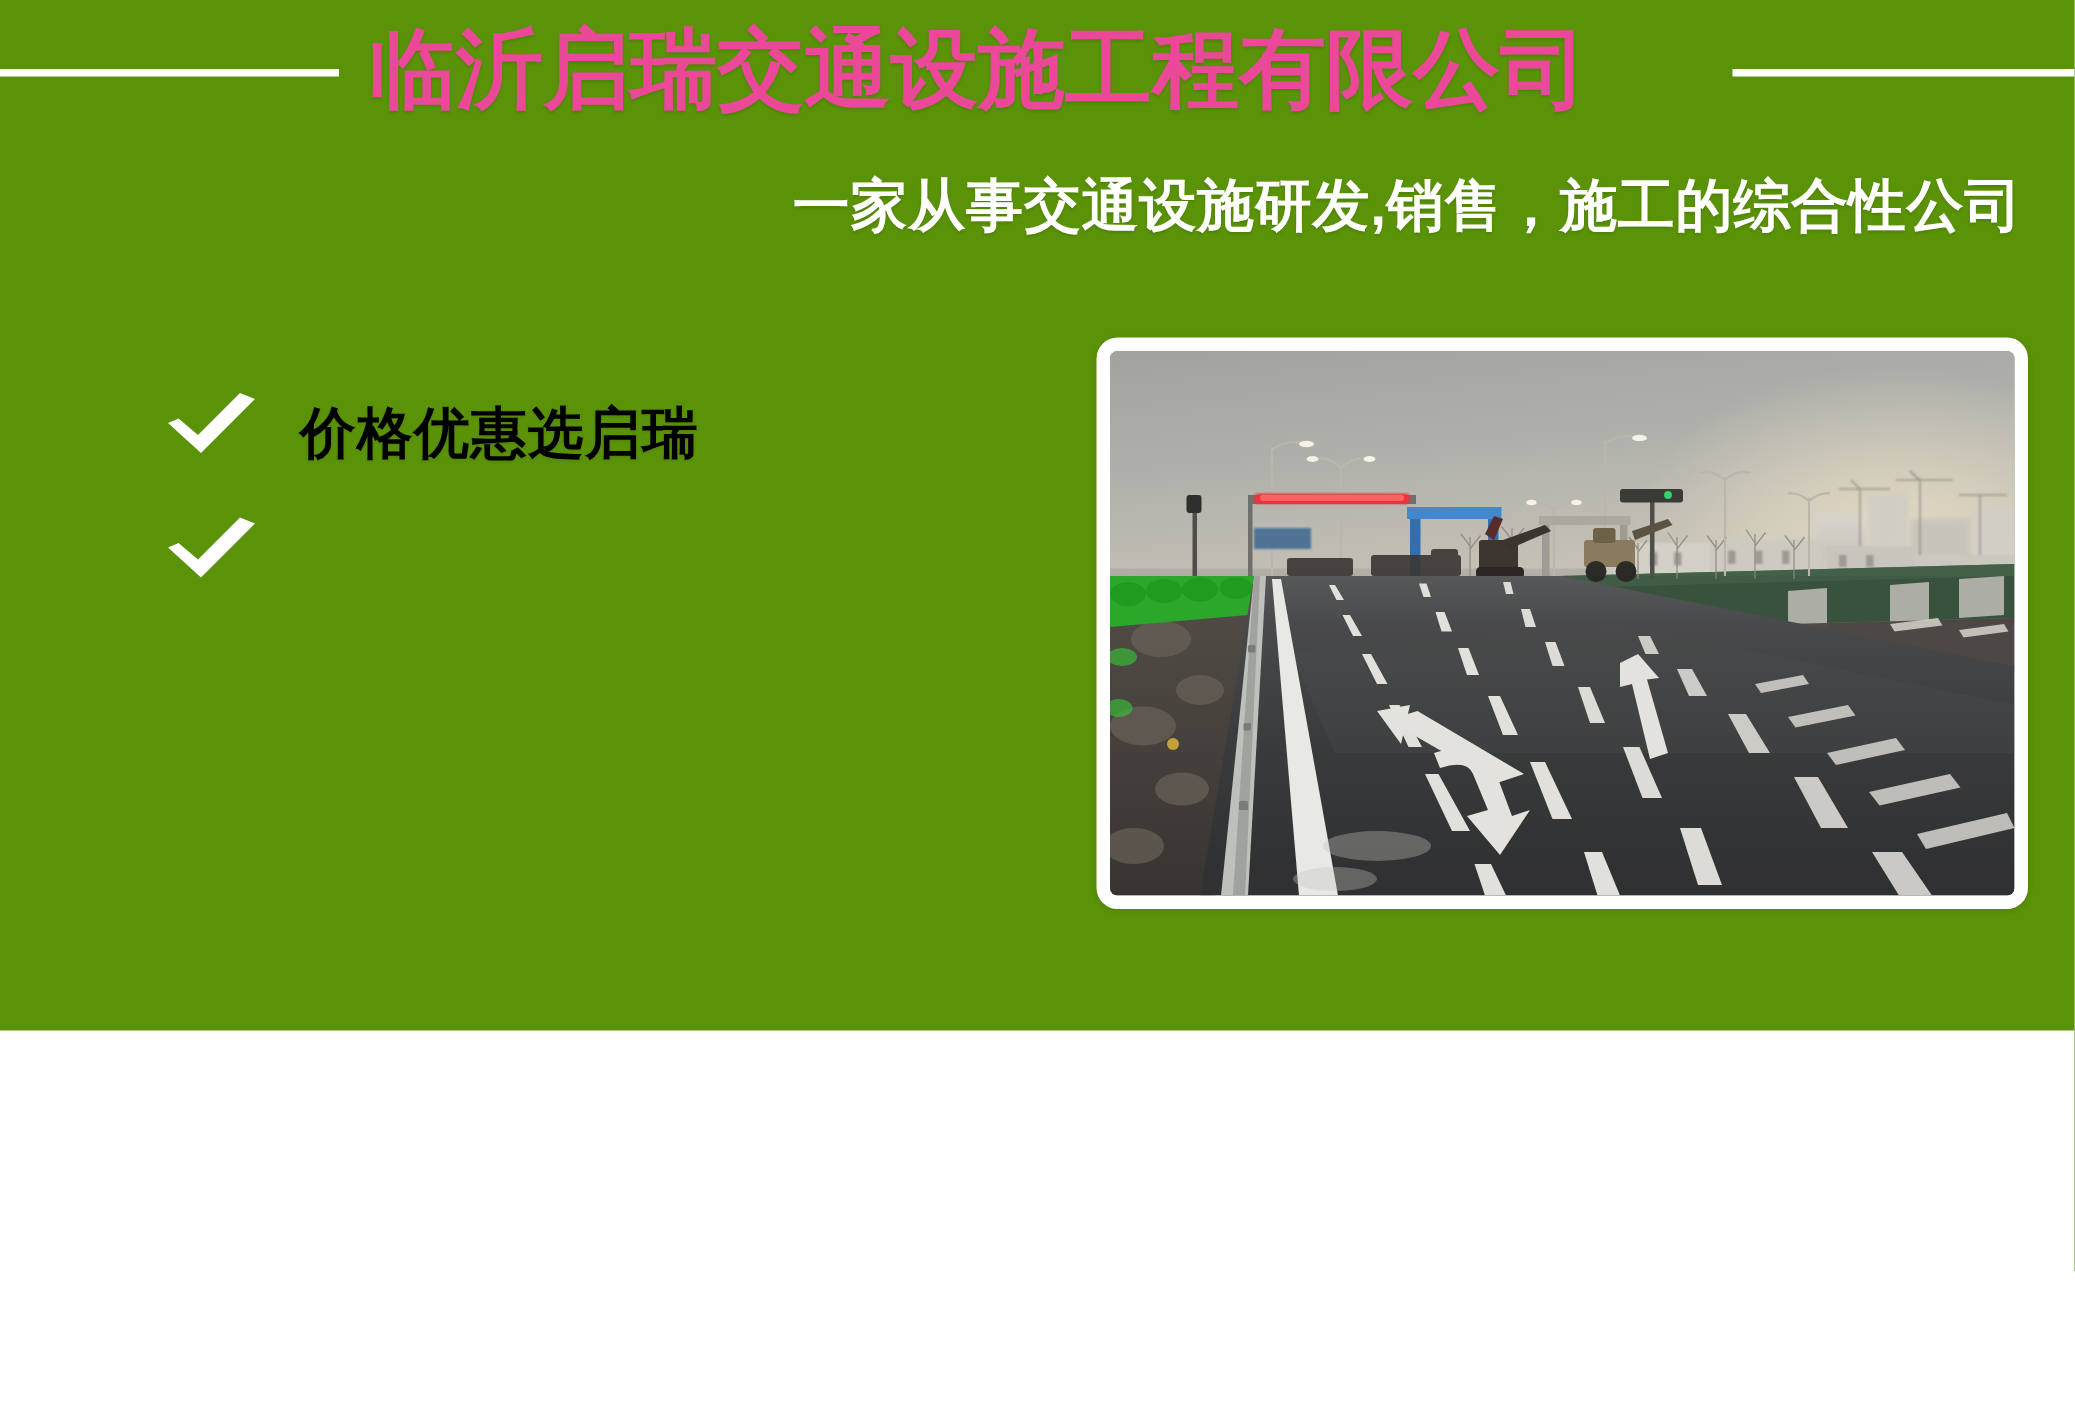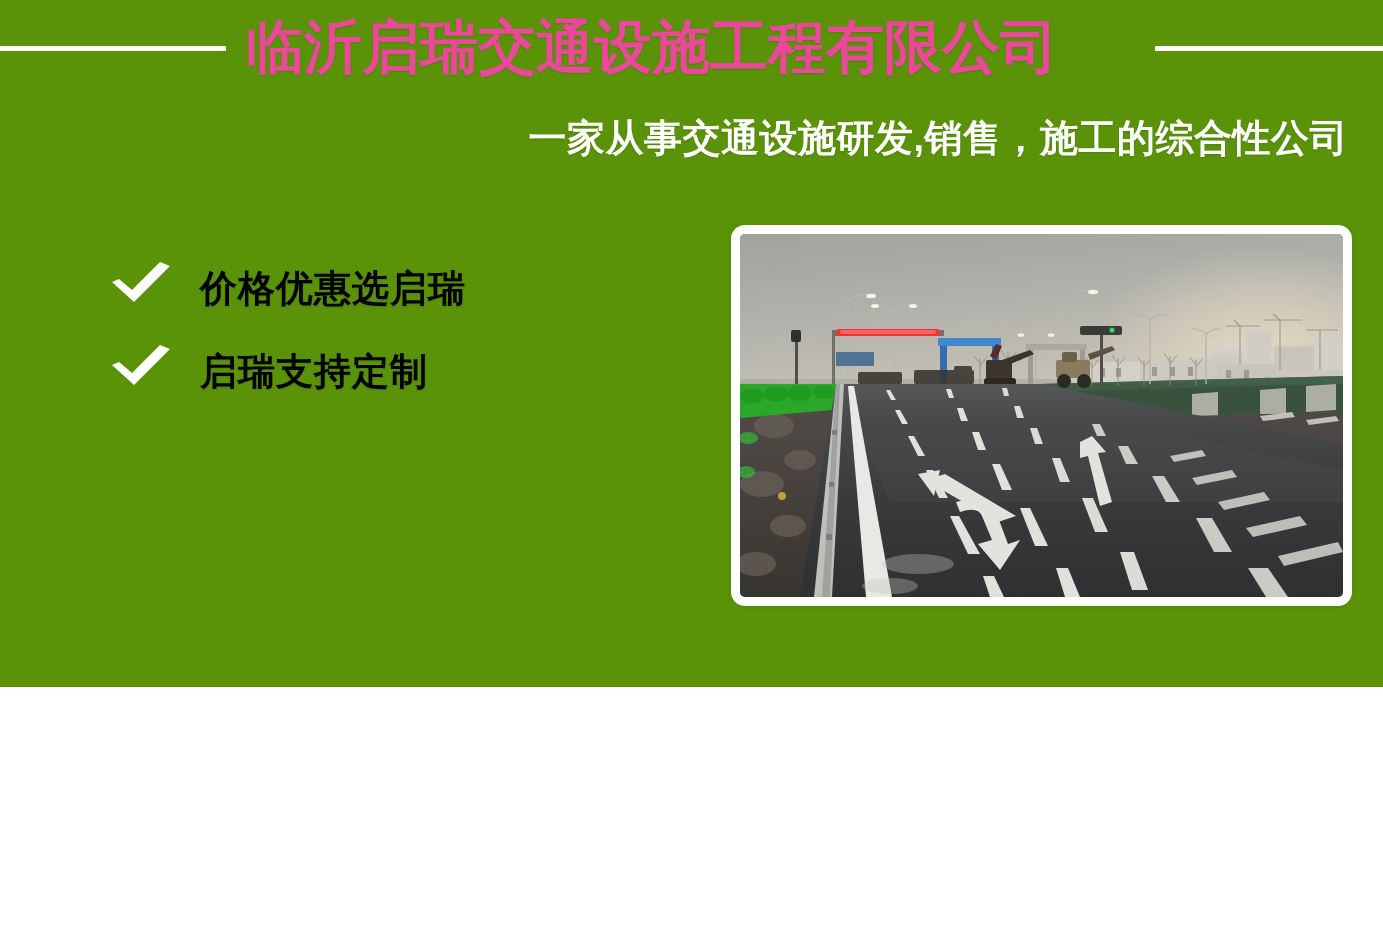--- a/index.html
+++ b/index.html
@@ -102,21 +102,20 @@
       <span class="bullet-label">价格优惠选启瑞</span>
     </div>
 
 
     <div class="bullet-row">
       <span class="check-icon">
         <svg viewBox="0 0 62 46" xmlns="http://www.w3.org/2000/svg">
           <path d="M2 22 L9 19 L22 30 L50 2 L60 6 L24 42 Z" fill="#ffffff"></path>
         </svg>
       </span>
-      <span class="bullet-label">启瑞支持定制</span>
     </div>
 
 
   </div>
 
   <div class="photo-card">
     <div class="photo" title="新建沥青道路交通标线施工现场">
 
       <div class="sky"></div>
       <div class="haze"></div>

